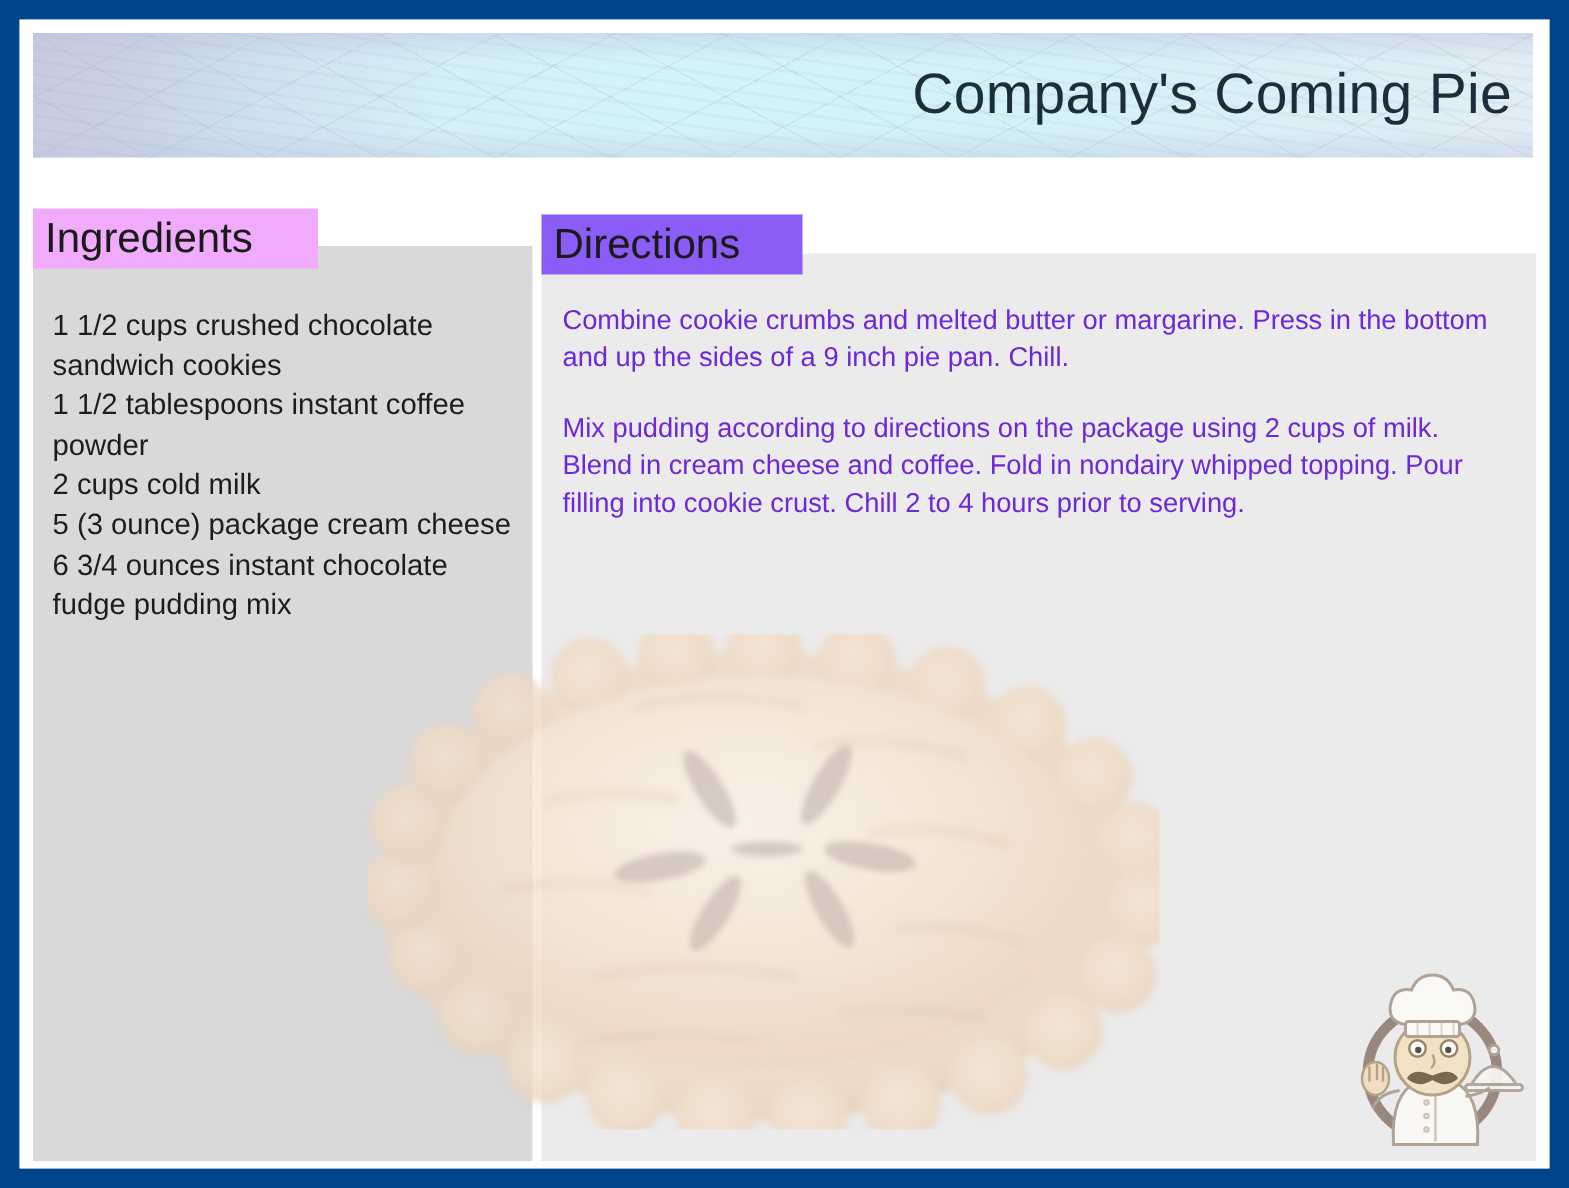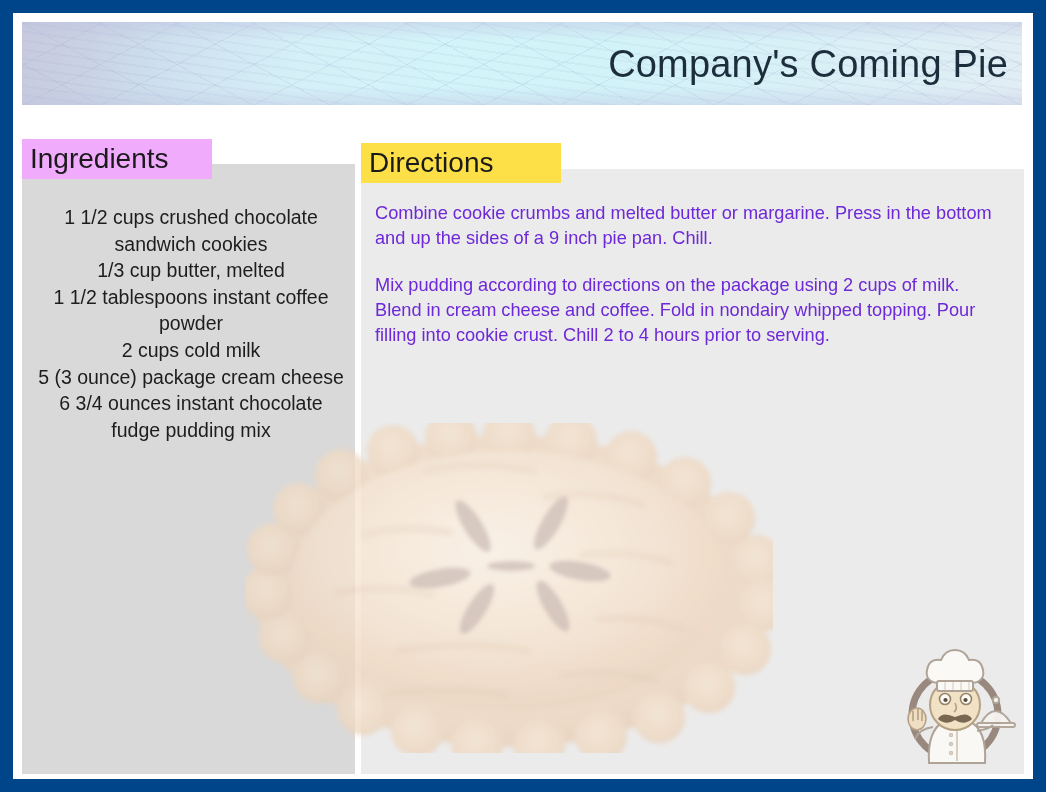--- a/index.html
+++ b/index.html
@@ -113,21 +113,20 @@
   }
 
   #ingredients-panel {
     position: absolute;
     left: 9px;
     top: 151px;
     width: 333px;
     bottom: 5px;
     background: #d9d9d9;
     z-index: 2;
-    text-align: center;
   }
   #ingredients-heading {
     left: 9px;
     top: 126px;
     width: 190px;
     height: 40px;
     background: #f0abfc;
     z-index: 4;
   }
   #ingredients-body {
@@ -149,23 +148,23 @@
     left: 348px;
     top: 156px;
     right: 9px;
     bottom: 5px;
     background: #ebebeb;
     z-index: 2;
   }
   #directions-heading {
     left: 348px;
     top: 130px;
-    width: 200px;
+    width: 174px;
     height: 40px;
-    background: #fde047;
+    background: #8b5cf6;
     z-index: 4;
   }
   #directions-body {
     position: absolute;
     left: 14px;
     top: 32px;
     right: 14px;
     font-size: 18.2px;
     line-height: 25px;
     color: #6d28d9;
@@ -205,21 +204,20 @@
 
     <div id="title-band">
       <div id="recipe-title">Company's Coming Pie</div>
     </div>
 
     <div class="panel-heading" id="ingredients-heading">Ingredients</div>
 
     <div id="ingredients-panel">
       <div id="ingredients-body">
           <div class="ingredient-line">1 1/2 cups crushed chocolate sandwich cookies</div>
-          <div class="ingredient-line">1/3 cup butter, melted</div>
           <div class="ingredient-line">1 1/2 tablespoons instant coffee powder</div>
           <div class="ingredient-line">2 cups cold milk</div>
           <div class="ingredient-line">5 (3 ounce) package cream cheese</div>
           <div class="ingredient-line">6 3/4 ounces instant chocolate fudge pudding mix</div>
         </div>
     </div>
 
     <div class="panel-heading" id="directions-heading">Directions</div>
 
     <div id="directions-panel">

